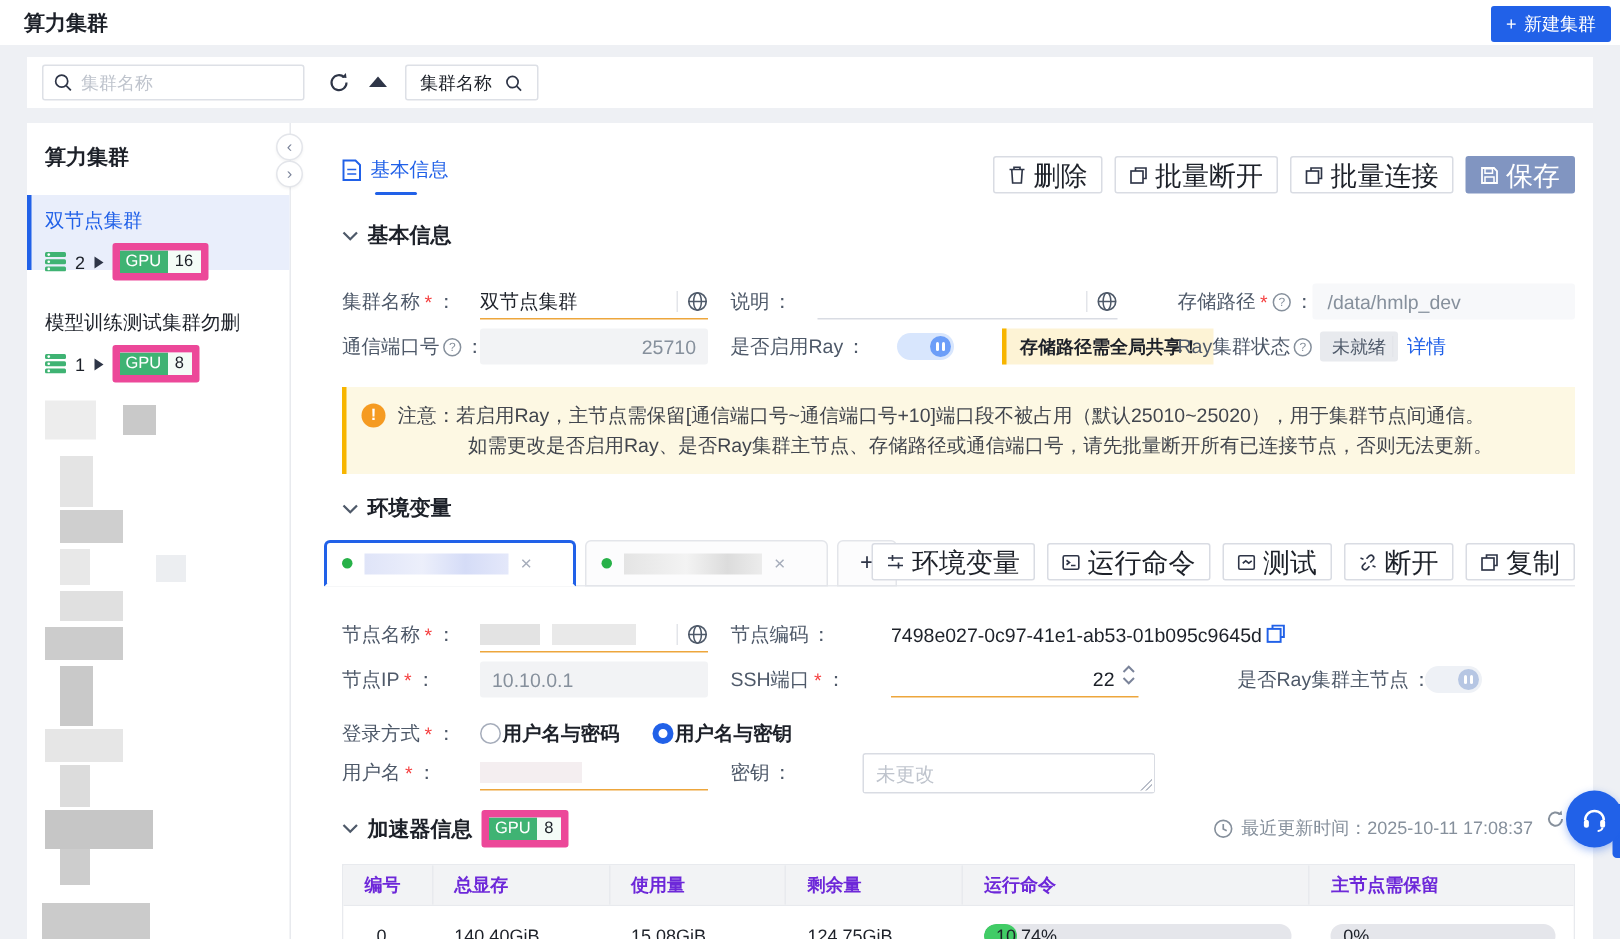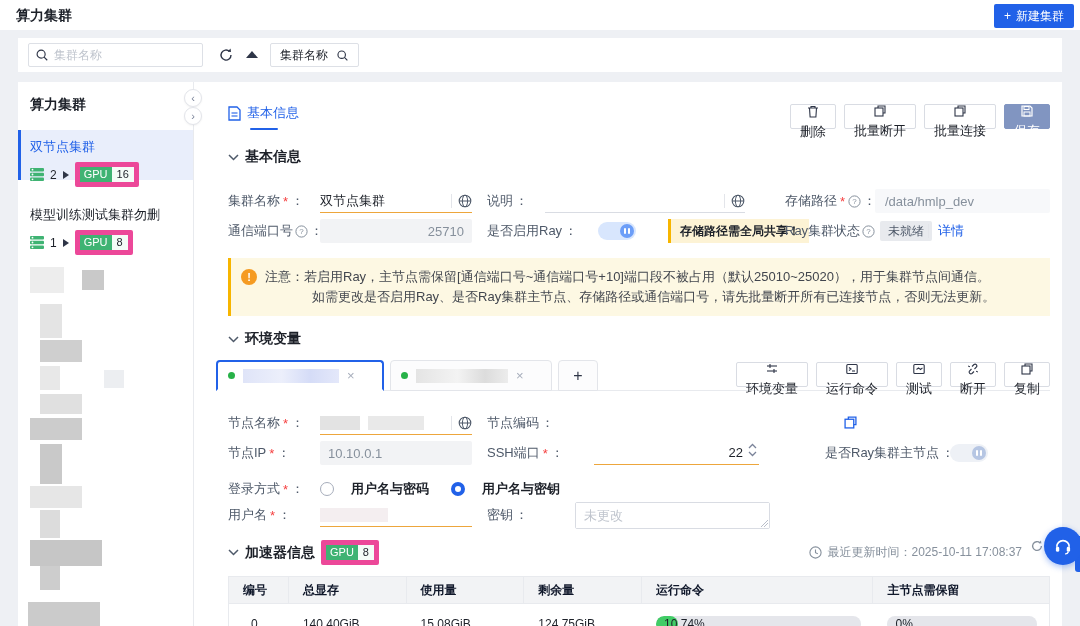--- a/index.html
+++ b/index.html
@@ -51,21 +51,21 @@
   .play-tri { width:0; height:0; border-top:4px solid transparent; border-bottom:4px solid transparent; border-left:6px solid #2e3547; }
   .gpu-badge { display:inline-flex; border:5px solid #ec4899; border-radius:2px; overflow:hidden; font-size:11px; line-height:15px; }
   .gpu-l { background:#3fb373; color:#fff; padding:0 4px; }
   .gpu-r { background:#f4fcf7; color:#1d2129; padding:0 5px; }
   .redact { position:absolute; }
   
   #content { position:absolute; left:194px; top:82px; width:868px; height:544px; background:#fff; overflow:hidden; }
   .main-tab { position:absolute; left:34px; top:22px; display:flex; align-items:center; gap:6px; color:#2161e8; font-size:13px; cursor:pointer; }
   .main-tab::after { content:""; position:absolute; left:50%; transform:translateX(-50%); bottom:-8px; width:28px; height:2px; background:#2161e8; border-radius:1px; }
   .action-bar { position:absolute; right:12px; top:22px; display:flex; gap:8px; }
-  .btn { height:25px; padding:0 9px; background:#fff; border:1px solid #d9dce3; border-radius:2px; font-size:13px; color:#1d2129; display:flex; align-items:center; gap:5px; cursor:pointer; font-family:inherit;flex-direction:column; }
+  .btn { height:25px; padding:0 9px; background:#fff; border:1px solid #d9dce3; border-radius:2px; font-size:18px; color:#1d2129; display:flex; align-items:center; gap:5px; cursor:pointer; font-family:inherit; }
   .btn-save { background:#8195c1; border-color:#8195c1; color:#fff; }
   .section-hd { position:absolute; left:34px; display:flex; align-items:center; gap:6px; font-size:14px; font-weight:bold; color:#1d2129; cursor:pointer; }
   .frow { position:absolute; left:0; width:868px; height:30px; }
   .flabel { position:absolute; top:0; height:30px; display:flex; align-items:center; gap:2px; font-size:13px; color:#4e5969; }
   .req { color:#f53f3f; margin:0 1px; }
   .u-input { position:absolute; top:3px; height:24px; border-bottom:1px solid #eda63c; display:flex; align-items:center; background:#fff; }
   .u-input.grey { border-bottom-color:#d9dce3; }
   .u-input input { border:none; outline:none; flex:1; font-size:13px; color:#1d2129; font-family:inherit; min-width:0; }
   .glb-sep { width:1px; height:14px; background:#e3e5ea; margin:0 6px; }
   .f-disabled { position:absolute; top:3px; height:24px; background:#f2f3f5; border-radius:2px; display:flex; align-items:center; padding:0 8px; font-size:13px; color:#86909c; }
@@ -84,35 +84,35 @@
   .notice .l2 { padding-left:47px; }
   
   .tabstrip { position:absolute; left:22px; top:278px; width:834px; height:31px; border-bottom:1px solid #e8eaee; display:flex; }
   .ntab { height:31px; display:flex; align-items:center; gap:8px; padding:0 10px; border:1px solid #e3e5ea; border-radius:4px 4px 0 0; background:#fcfcfd; margin-right:6px; cursor:pointer; }
   .ntab.active { border:2px solid #2161e8; border-bottom:2px solid #fff; background:#fff; position:relative; z-index:2; margin-bottom:-1px; }
   .ntab-add { width:40px; justify-content:center; color:#2e3547; font-size:16px; }
   .dot { width:7px; height:7px; border-radius:50%; background:#27b148; }
   .tab-close { color:#a6adbb; font-size:13px; cursor:pointer; }
   .node-actions { position:absolute; right:12px; top:280px; display:flex; gap:8px; }
   
-  .radio { display:flex; align-items:center; gap:17px; cursor:pointer; }
+  .radio { display:flex; align-items:center; gap:1px; cursor:pointer; }
   .radio .ring { width:14px; height:14px; border-radius:50%; border:1px solid #a6adbb; background:#fff; }
   .radio.checked .ring { border:4px solid #2161e8; }
   .radio .rlabel { font-size:13px; color:#1d2129; font-weight:bold; }
   .num-stepper { position:absolute; right:2px; top:2px; display:flex; flex-direction:column; gap:2px; color:#7a8399; cursor:pointer; }
   .secret-box { position:absolute; top:2px; height:27px; border:1px solid #d9dce3; border-radius:2px; background:#fff; }
   .secret-box textarea { width:100%; height:100%; border:none; outline:none; resize:none; font-size:13px; padding:4px 8px; color:#1d2129; font-family:inherit; }
   .secret-box textarea::placeholder { color:#bfc4cd; }
   .resize-h { position:absolute; right:1px; bottom:1px; width:8px; height:8px;
     background:linear-gradient(135deg, transparent 50%, #b9bec9 50%, #b9bec9 58%, transparent 58%, transparent 70%, #b9bec9 70%, #b9bec9 78%, transparent 78%); }
   .upd-time { position:absolute; right:40px; top:462px; display:flex; align-items:center; gap:5px; font-size:12px; color:#86909c; }
   
   #acc-table { position:absolute; left:34px; top:494px; width:822px; border:1px solid #e8eaee; border-bottom:none; }
   .t-hrow { display:flex; background:#f2f3f5; height:26px; }
-  .t-hcell { font-size:12px; color:#0f172a; display:flex; align-items:center; padding-left:14px; border-right:1px solid #e8eaee; font-weight:bold; }
+  .t-hcell { font-size:12px; color:#6d28d9; display:flex; align-items:center; padding-left:14px; border-right:1px solid #e8eaee; font-weight:bold; }
   .t-hcell:last-child, .t-cell:last-child { border-right:none; }
   .t-drow { display:flex; height:40px; background:#fff; border-top:1px solid #e8eaee; }
   .t-cell { font-size:12px; color:#1d2129; display:flex; align-items:center; padding-left:14px; }
   .c0{width:60px;} .c1{width:118px;} .c2{width:118px;} .c3{width:118px;} .c4{width:232px;} .c5{width:176px;}
   .pbar { position:relative; width:205px; height:16px; background:#e5e6eb; border-radius:8px; overflow:hidden; }
   .pfill { position:absolute; left:0; top:0; height:16px; background:#41cc66; border-radius:8px; }
   .plabel { position:absolute; left:8px; top:0; line-height:16px; font-size:12px; color:#1d2129; }
   
   #edge-strip { position:absolute; right:0; top:536px; width:5px; height:36px; background:#2161e8; border-radius:3px 0 0 3px; }
   #cs-widget { position:absolute; left:1044px; top:527px; width:38px; height:38px; border-radius:50%; background:#2161e8; display:flex; align-items:center; justify-content:center; cursor:pointer; box-shadow:0 2px 6px rgba(33,97,232,.4); z-index:9; }
@@ -488,20 +488,23 @@
               <circle cx="7" cy="7" r="5.8" fill="none" stroke="#4e5969" stroke-width="1.1"></circle>
               <ellipse cx="7" cy="7" rx="2.6" ry="5.8" fill="none" stroke="#4e5969" stroke-width="1"></ellipse>
               <line x1="1.2" y1="7" x2="12.8" y2="7" stroke="#4e5969" stroke-width="1"></line>
             </svg>
         </span>
       </div>
 
       <div class="flabel" style="left:293px;">
         <span>节点编码</span>
           <span>：</span>
+      </div>
+      <div class="flabel" style="left:400px;color:#1d2129;">
+        <span>7498e027-0c97-41e1-ab53-01b095c9645d</span>
       </div>
       <span style="position:absolute;left:650px;top:8px;cursor:pointer;">
         <svg width="13" height="13" viewBox="0 0 12 12">
             <rect x="1" y="3" width="8" height="8" fill="none" stroke="#2161e8" stroke-width="1.2"></rect>
             <path d="M4 3V1h7v7h-2" fill="none" stroke="#2161e8" stroke-width="1.2"></path>
           </svg>
       </span>
     </div>
 
     <div class="frow" style="top:356px;">

